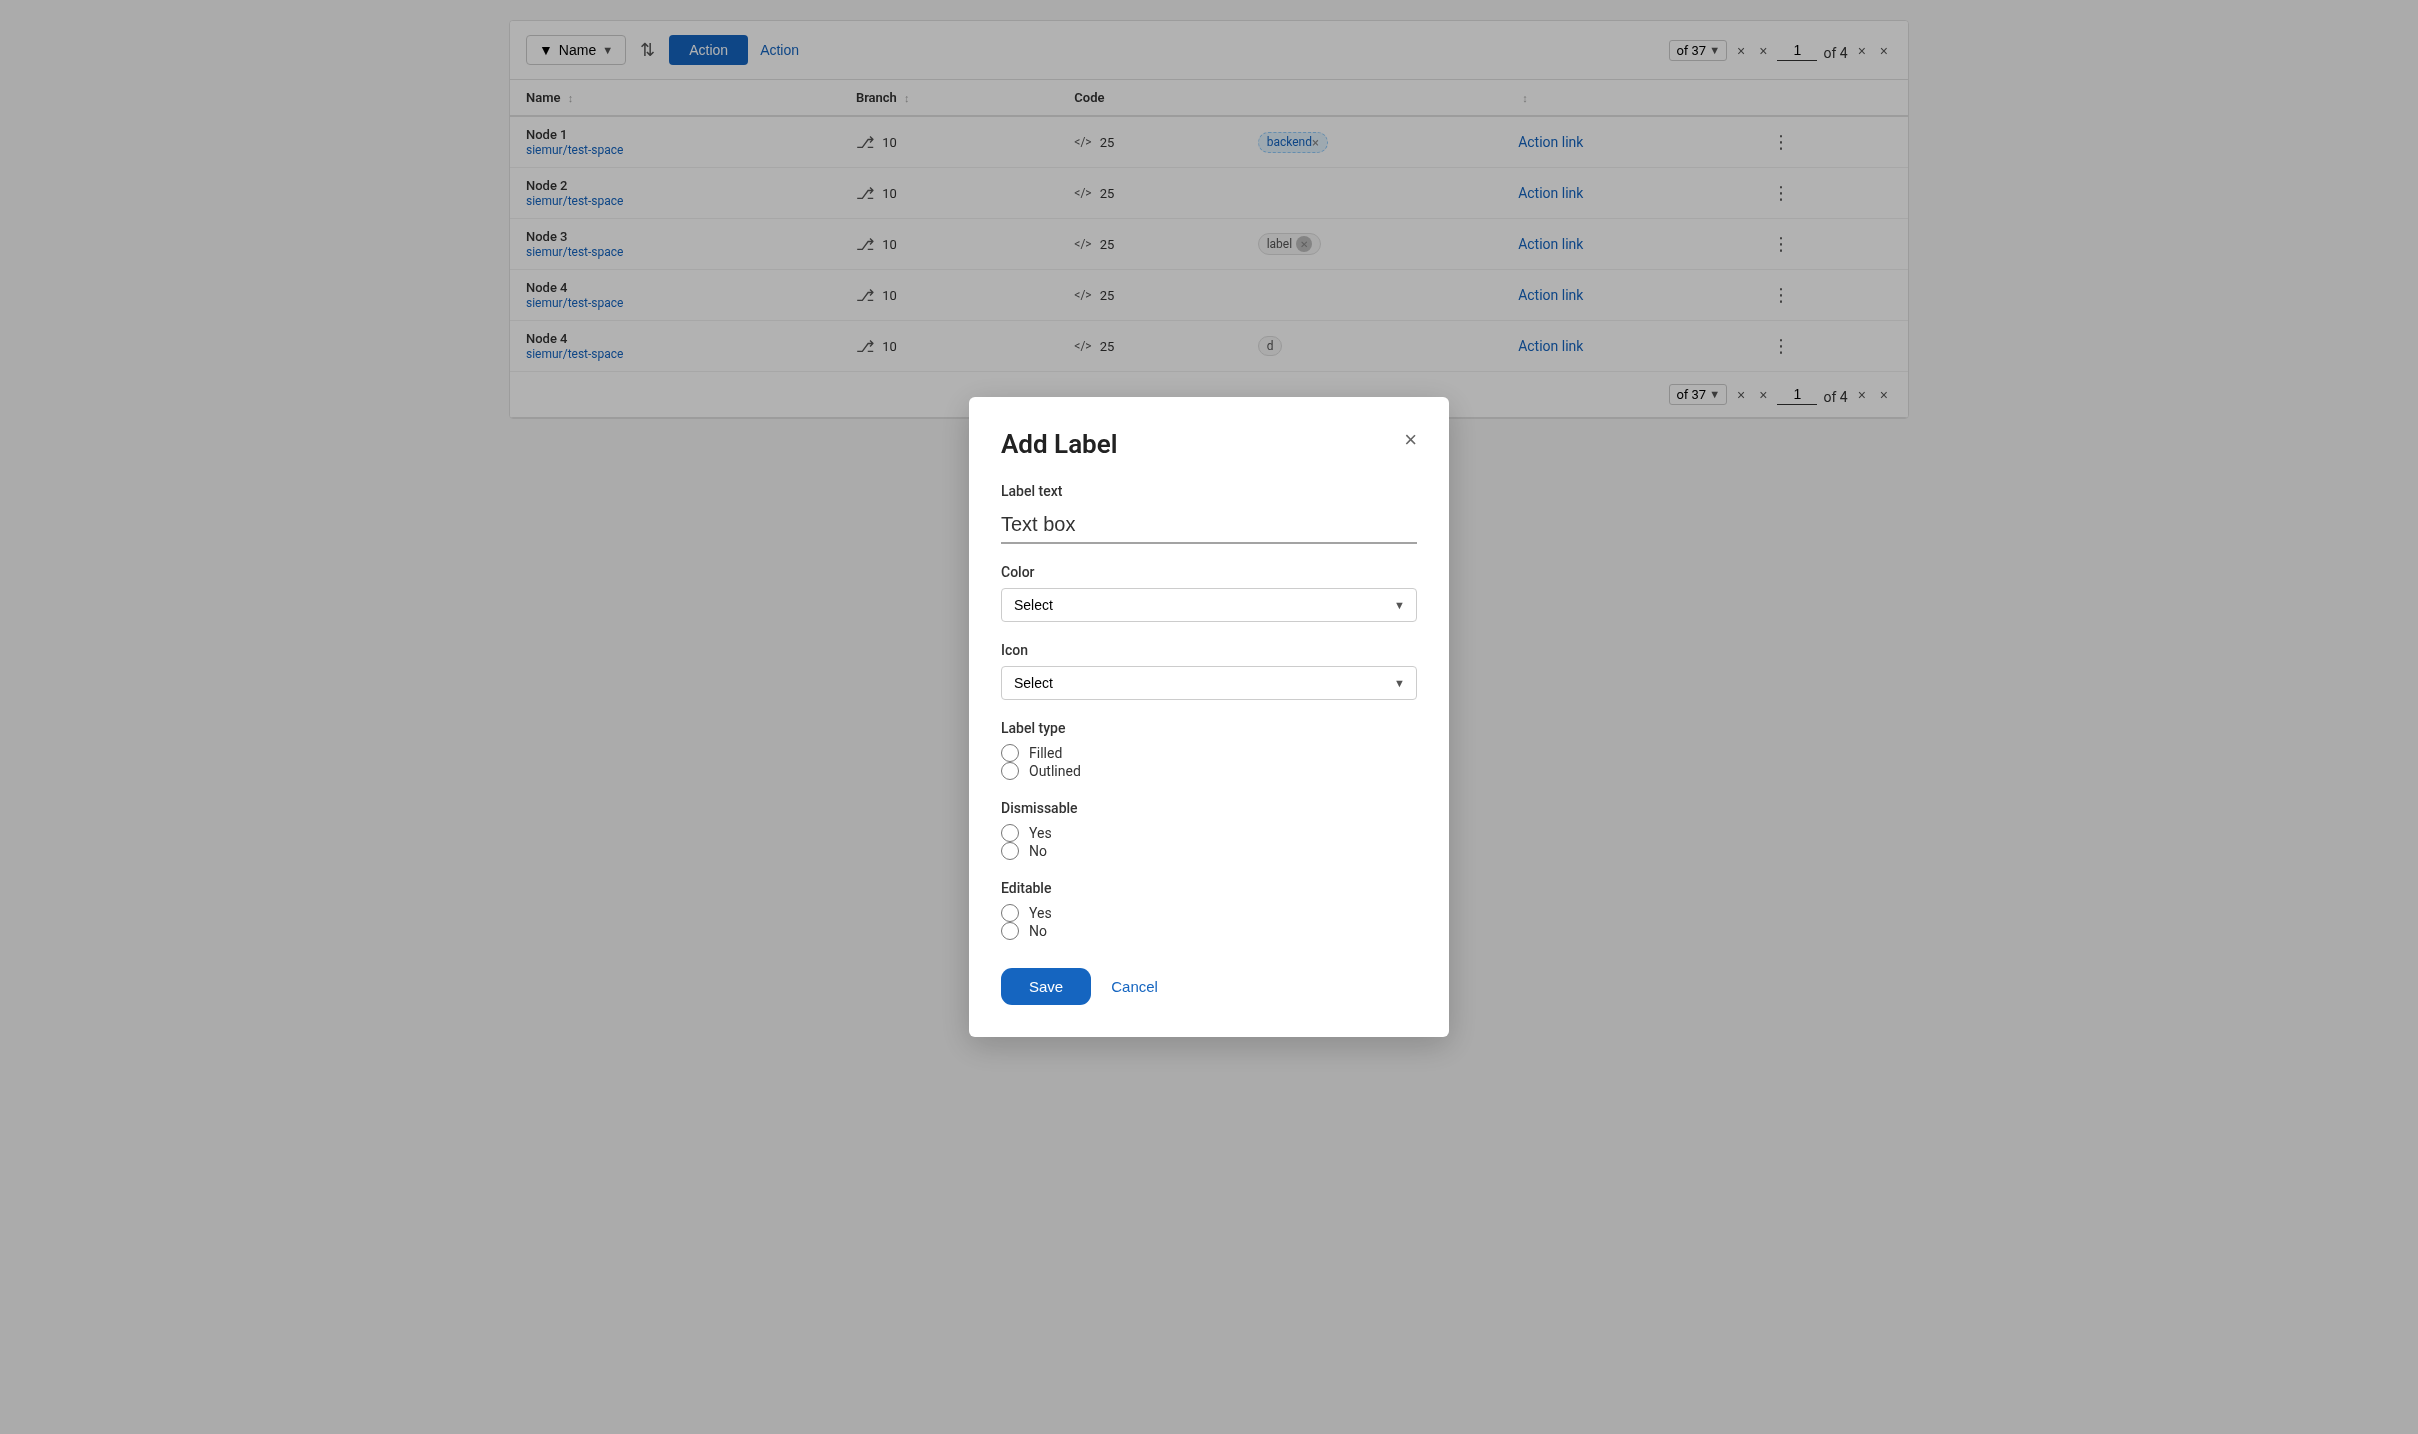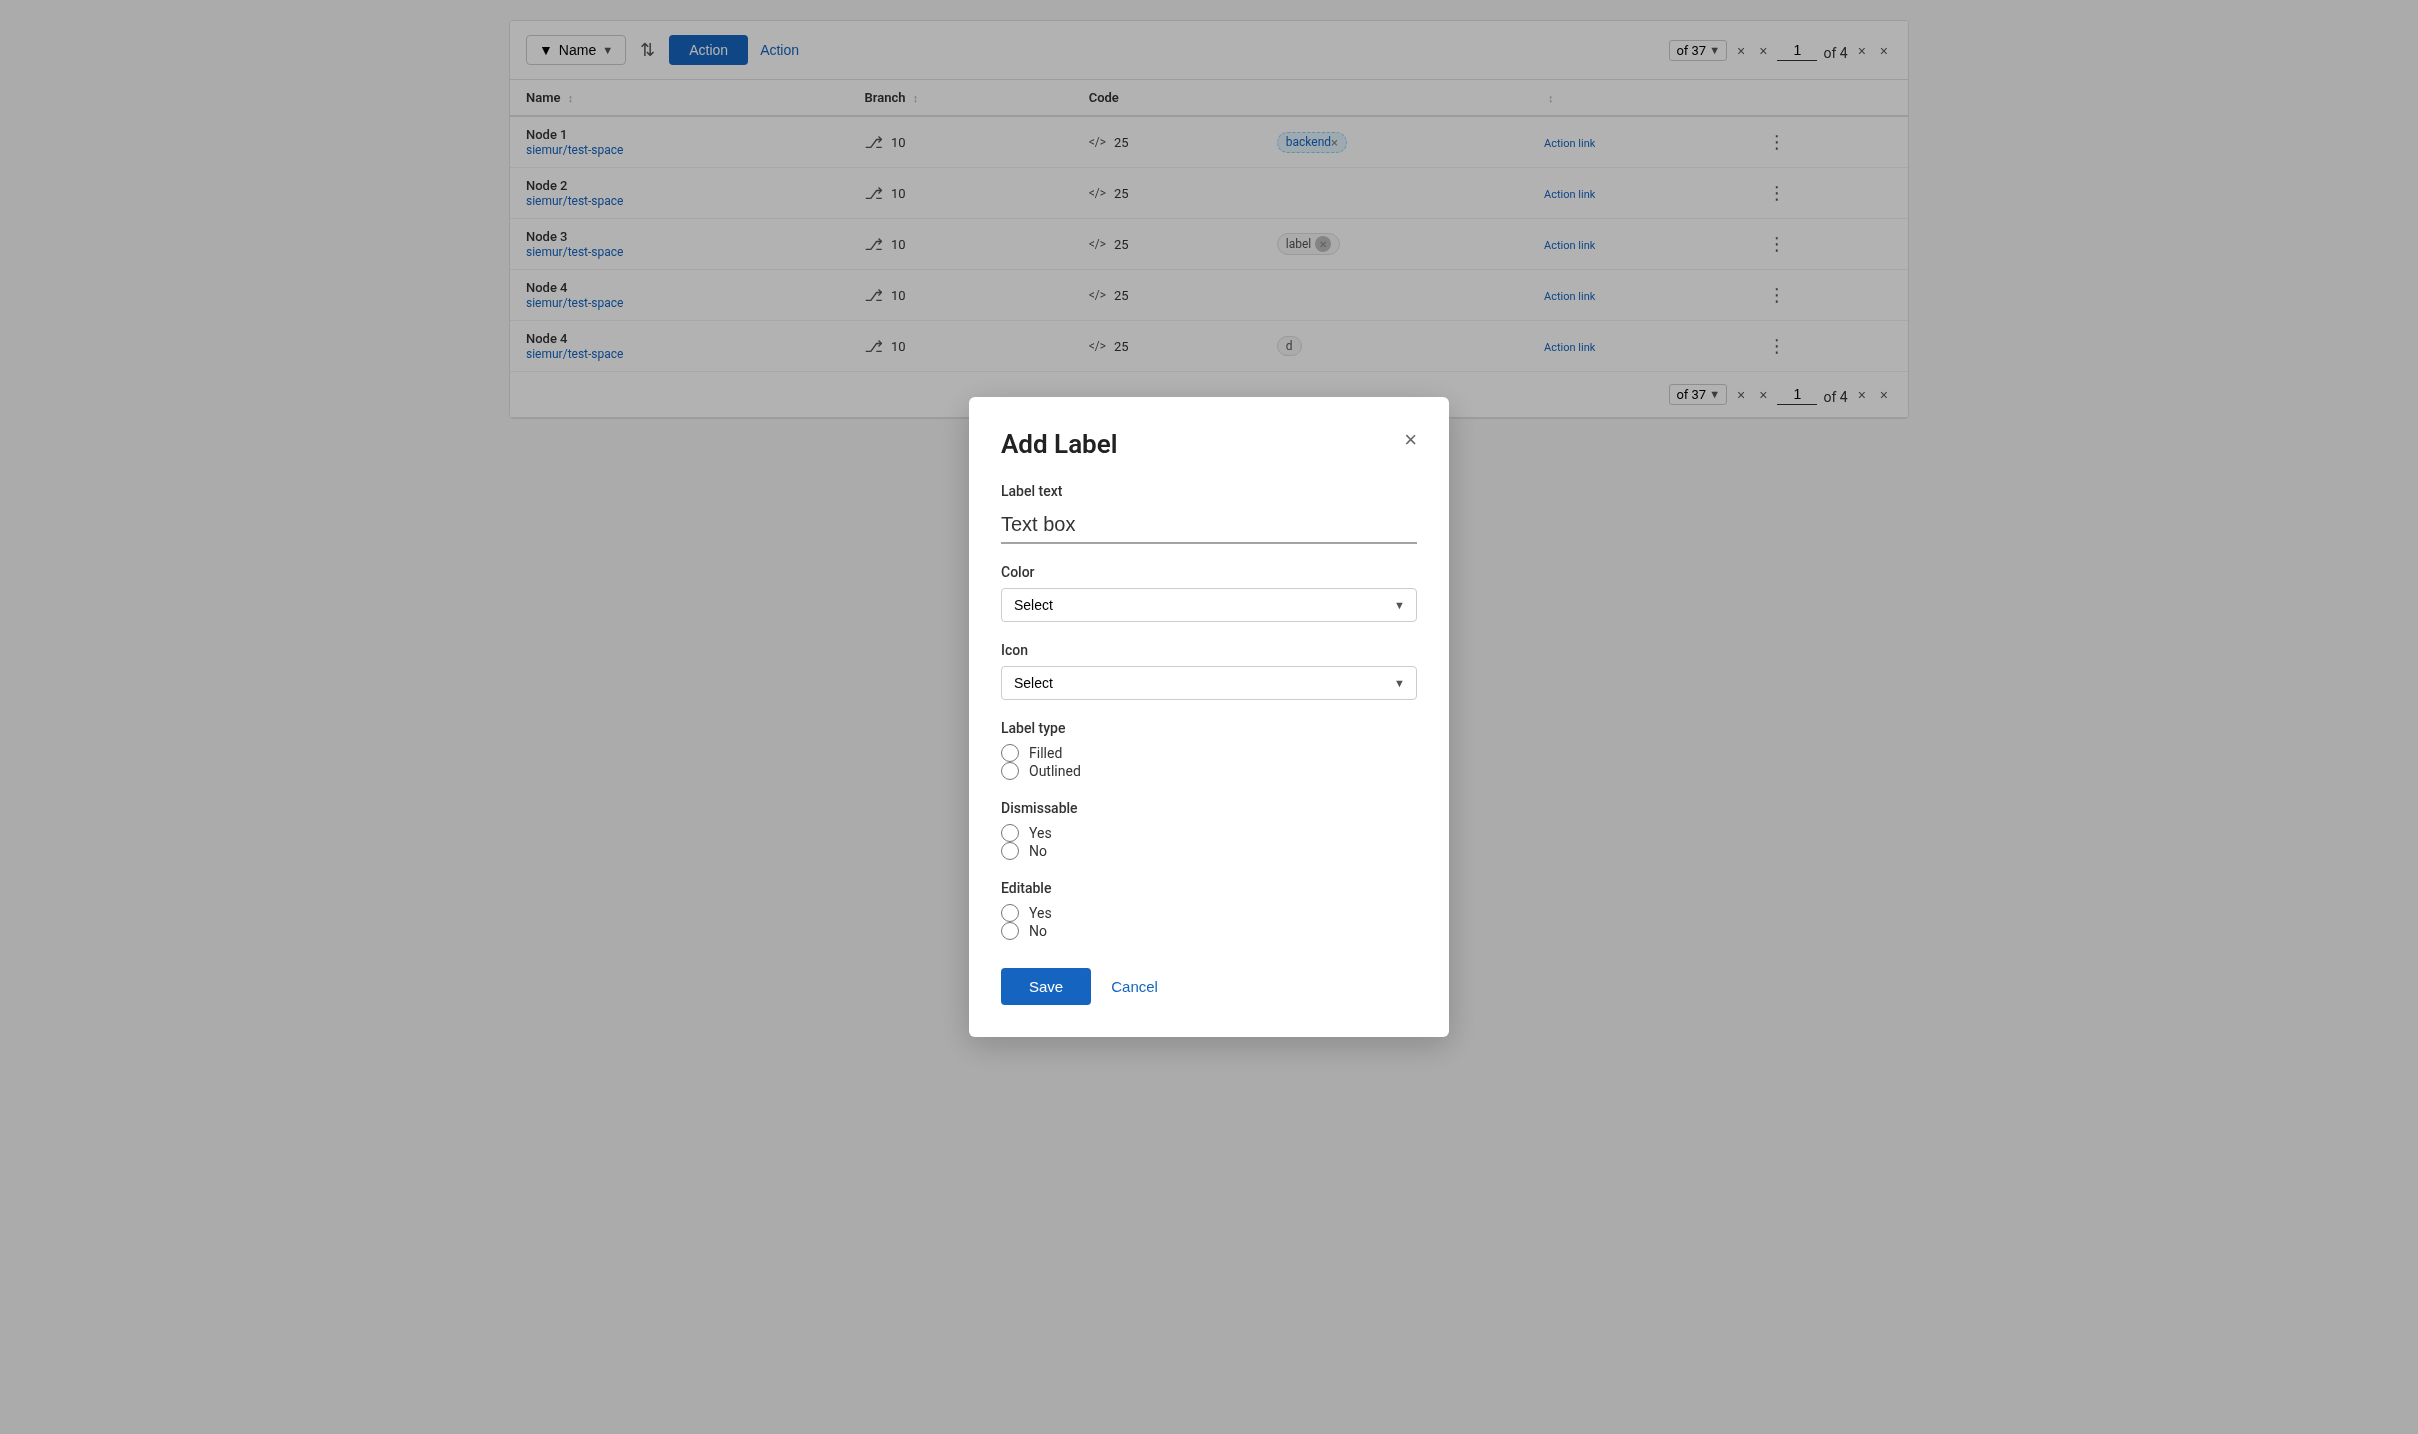--- a/index.html
+++ b/index.html
@@ -174,21 +174,21 @@
 
     .cell-with-icon {
       display: flex;
       align-items: center;
       gap: 4px;
     }
 
     .action-link {
       color: #1565c0;
       text-decoration: none;
-      font-size: 11px;
+      font-size: 14px;
       cursor: pointer;
     }
 
     .more-btn {
       background: none;
       border: none;
       cursor: pointer;
       font-size: 18px;
       color: #555;
       padding: 2px 6px;
@@ -357,21 +357,21 @@
       align-items: center;
       gap: 16px;
       margin-top: 28px;
     }
 
     .btn-save {
       background: #1565c0;
       color: #fff;
       border: none;
       padding: 10px 28px;
-      border-radius: 4px;
+      border-radius: 11px;
       cursor: pointer;
       font-size: 15px;
       font-weight: 500;
     }
 
     .btn-cancel {
       background: none;
       border: none;
       color: #1565c0;
       cursor: pointer;

